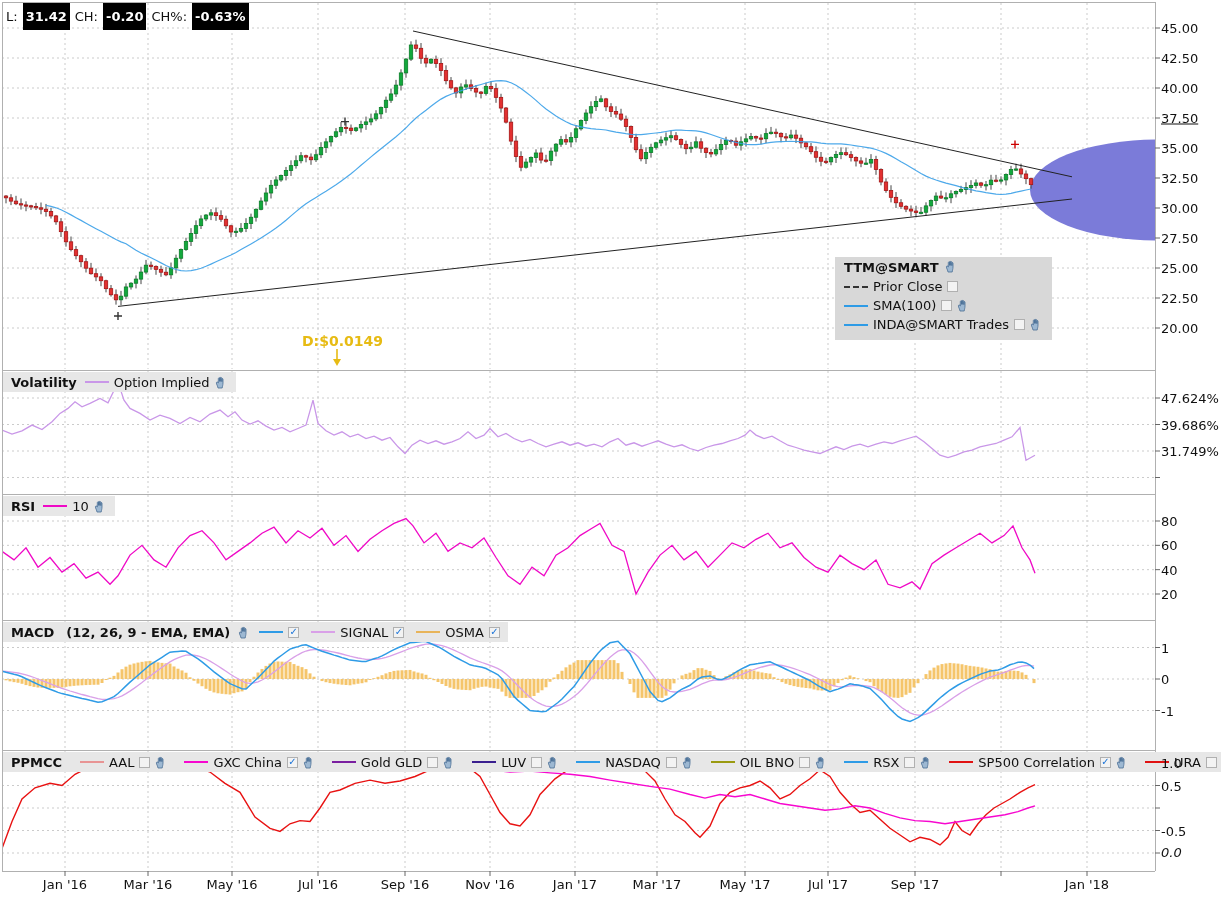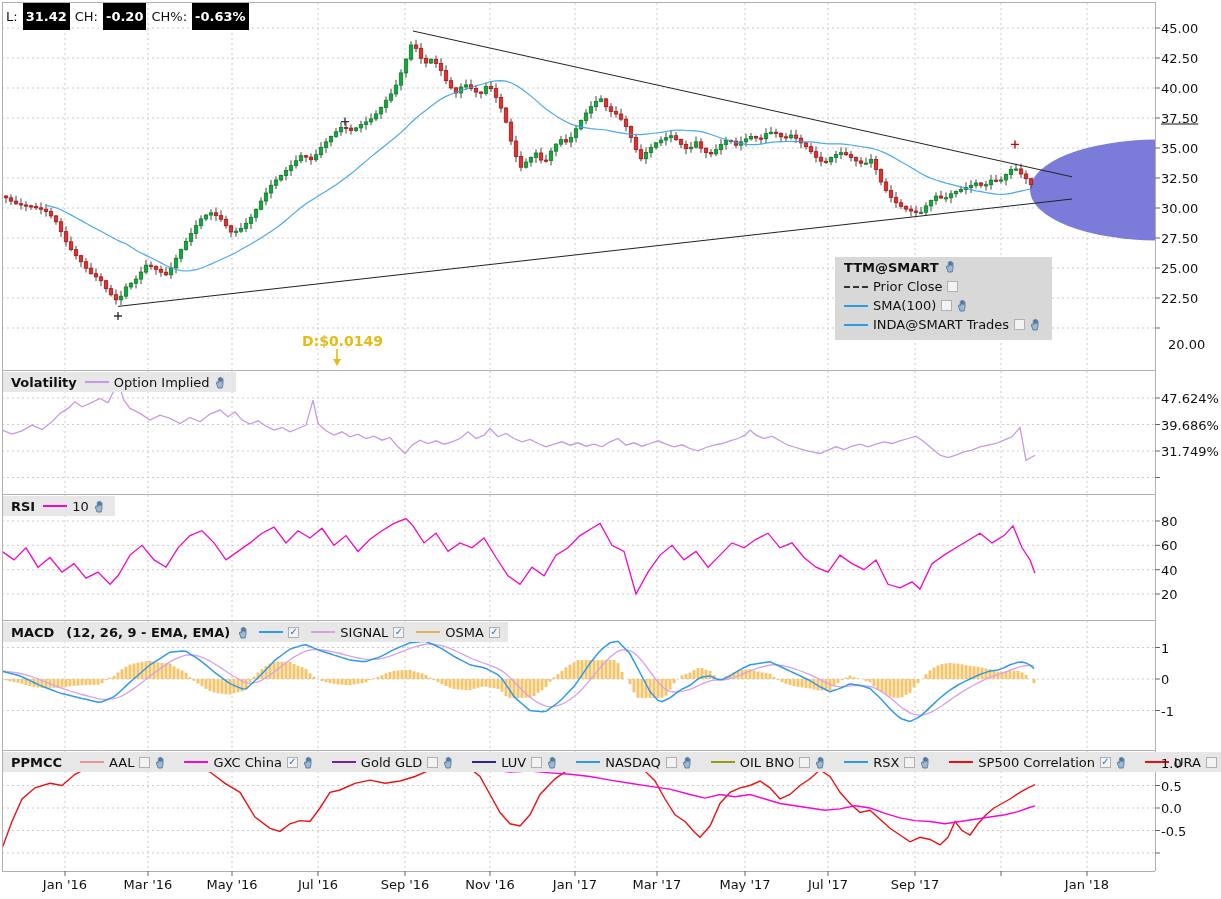--- a/index.html
+++ b/index.html
@@ -1096,34 +1096,34 @@
       <div class="ylabel" style="top: 28px;">45.00</div>
       <div class="ylabel" style="top: 58px;">42.50</div>
       <div class="ylabel" style="top: 88px;">40.00</div>
       <div class="ylabel" style="top: 118px; text-decoration: underline;">37.50</div>
       <div class="ylabel" style="top: 148px;">35.00</div>
       <div class="ylabel" style="top: 178px;">32.50</div>
       <div class="ylabel" style="top: 208px;">30.00</div>
       <div class="ylabel" style="top: 238px;">27.50</div>
       <div class="ylabel" style="top: 268px;">25.00</div>
       <div class="ylabel" style="top: 298px;">22.50</div>
-      <div class="ylabel" style="top: 344px; margin-left: 7px;">20.00</div>
+      <div class="ylabel" style="top: 328px;">20.00</div>
       <div class="ylabel" style="top: 398px;">47.624%</div>
       <div class="ylabel" style="top: 424.504px;">39.686%</div>
       <div class="ylabel" style="top: 451.005px;">31.749%</div>
       <div class="ylabel" style="top: 521px;">80</div>
       <div class="ylabel" style="top: 545.333px;">60</div>
       <div class="ylabel" style="top: 569.667px;">40</div>
       <div class="ylabel" style="top: 594px;">20</div>
       <div class="ylabel" style="top: 647.5px;">1</div>
       <div class="ylabel" style="top: 679px;">0</div>
       <div class="ylabel" style="top: 710.5px;">-1</div>
       <div class="ylabel" style="top: 763px;">1.0</div>
       <div class="ylabel" style="top: 785.5px;">0.5</div>
-      <div class="ylabel" style="top: 808px;">0.0</div>
+      <div class="ylabel" style="top: 852px; font-style: italic;">0.0</div>
       <div class="ylabel" style="top: 830.5px;">-0.5</div>
     </div>
   <div id="xlabels">
       <div class="xlabel" style="left: 65px;">Jan '16</div>
       <div class="xlabel" style="left: 148px;">Mar '16</div>
       <div class="xlabel" style="left: 232px;">May '16</div>
       <div class="xlabel" style="left: 318px;">Jul '16</div>
       <div class="xlabel" style="left: 405px;">Sep '16</div>
       <div class="xlabel" style="left: 490px;">Nov '16</div>
       <div class="xlabel" style="left: 575px;">Jan '17</div>

